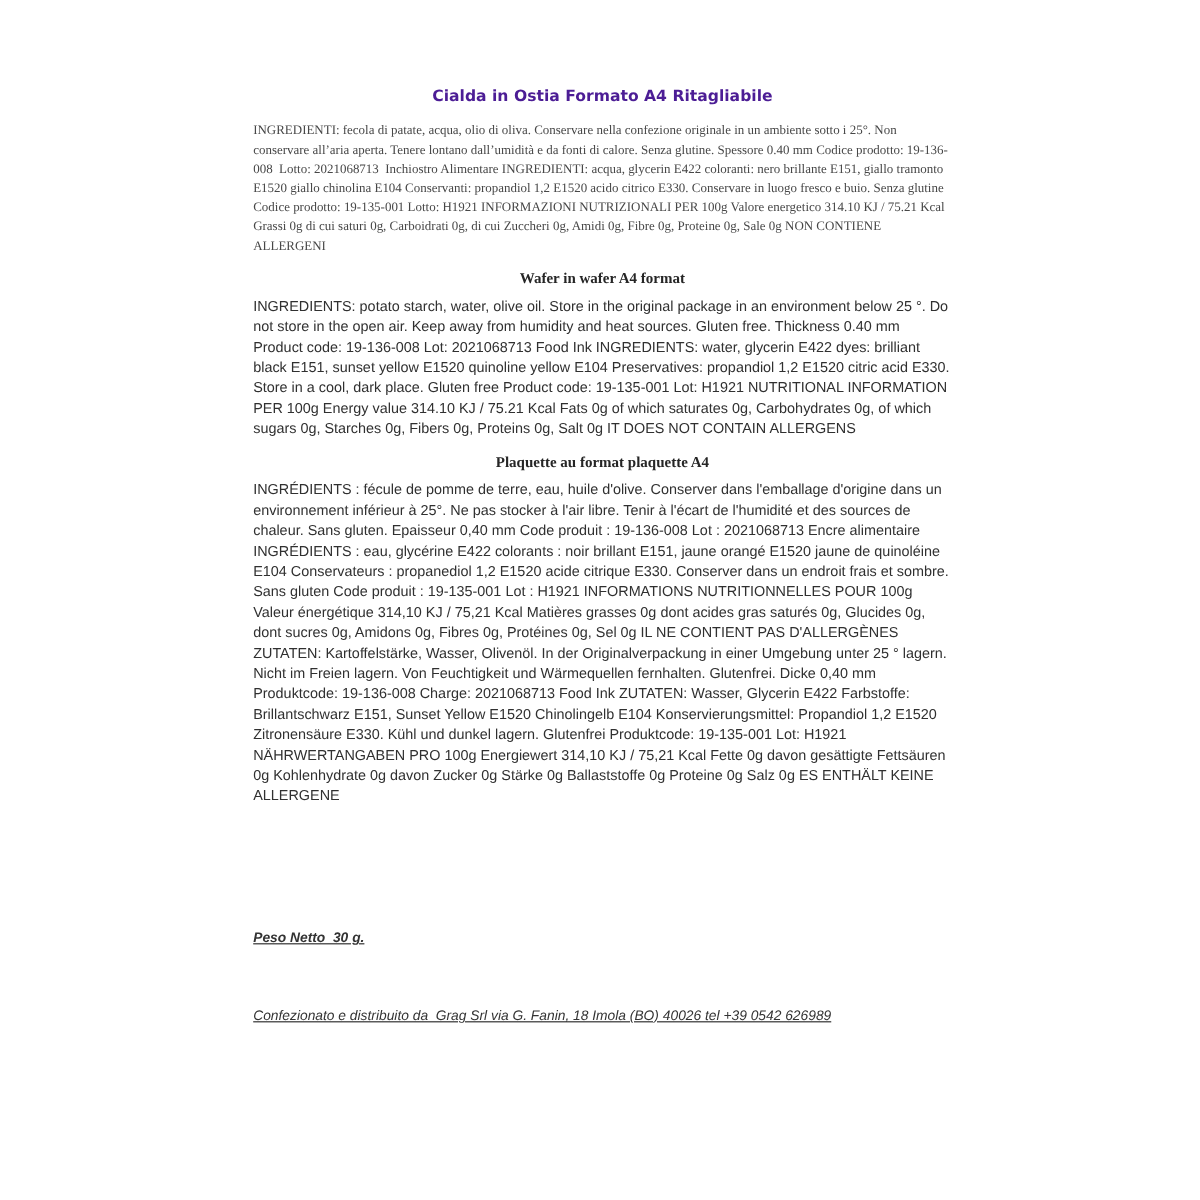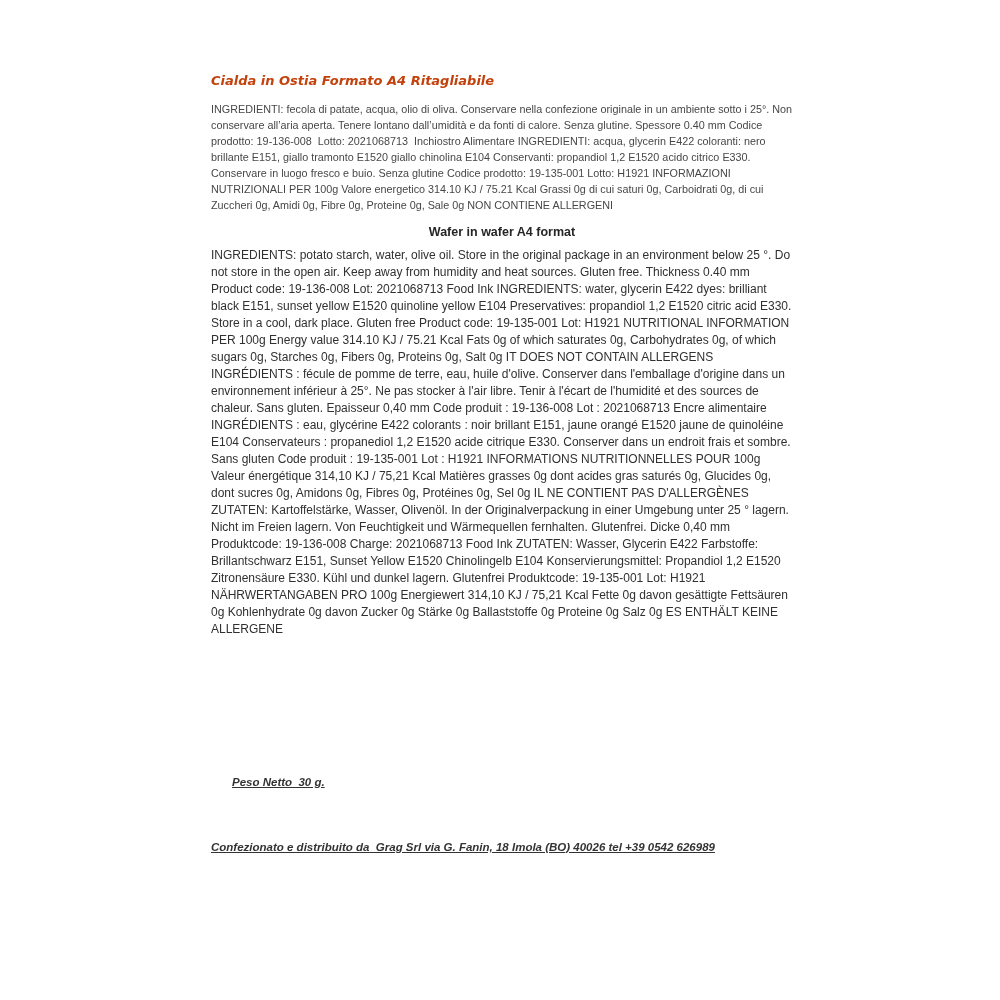--- a/index.html
+++ b/index.html
@@ -17,36 +17,35 @@
   .doc {
     position: absolute;
     left: 211px;
     top: 73px;
     width: 582px;
   }
   .doc-title {
     font-family: "DejaVu Sans", sans-serif;
     font-size: 13px;
     font-weight: bold;
-    color: #c2410c;
-    text-align: left;
+    color: #4c1d95;
+    text-align: center;
     line-height: 15px;
     margin: 0 0 13px 0;
-    font-style: italic;
   }
   .body-it {
-    font-family: Liberation Sans, sans-serif;
+    font-family: Liberation Serif, serif;
     font-size: 10.8px;
     line-height: 16px;
     color: #474747;
     white-space: pre-wrap;
     margin: 0;
   }
   .sec-heading {
-    font-family: Liberation Sans, sans-serif;
+    font-family: Liberation Serif, serif;
     font-size: 12.5px;
     font-weight: bold;
     color: #262626;
     text-align: center;
     line-height: 15px;
     margin: 12px 0 7px 0;
   }
   .sec-body {
     font-family: "Liberation Sans", sans-serif;
     font-size: 12px;
@@ -59,47 +58,47 @@
     position: absolute;
     left: 211px;
     top: 776px;
     font-family: "Liberation Sans", sans-serif;
     font-size: 11.5px;
     font-weight: bold;
     font-style: italic;
     text-decoration: underline;
     color: #333333;
     white-space: pre-wrap;
-    margin-left: 21px;
   }
   .distributor {
     position: absolute;
     left: 211px;
     top: 841px;
     font-family: "Liberation Sans", sans-serif;
     font-size: 11.5px;
-    font-weight: bold;
+    font-weight: normal;
     font-style: italic;
     text-decoration: underline;
     color: #333333;
     white-space: pre-wrap;
   }
 </style>
 </head>
 <body>
 
 <div class="doc">
 
   <div class="doc-title">Cialda in Ostia Formato A4 Ritagliabile</div>
 
   <p class="body-it">INGREDIENTI: fecola di patate, acqua, olio di oliva. Conservare nella confezione originale in un ambiente sotto i 25°. Non conservare all’aria aperta. Tenere lontano dall’umidità e da fonti di calore. Senza glutine. Spessore 0.40 mm Codice prodotto: 19-136-008  Lotto: 2021068713  Inchiostro Alimentare INGREDIENTI: acqua, glycerin E422 coloranti: nero brillante E151, giallo tramonto E1520 giallo chinolina E104 Conservanti: propandiol 1,2 E1520 acido citrico E330. Conservare in luogo fresco e buio. Senza glutine Codice prodotto: 19-135-001 Lotto: H1921 INFORMAZIONI NUTRIZIONALI PER 100g Valore energetico 314.10 KJ / 75.21 Kcal Grassi 0g di cui saturi 0g, Carboidrati 0g, di cui Zuccheri 0g, Amidi 0g, Fibre 0g, Proteine 0g, Sale 0g NON CONTIENE ALLERGENI</p>
 
   <div class="sec-heading">Wafer in wafer A4 format</div>
   <p class="sec-body">INGREDIENTS: potato starch, water, olive oil. Store in the original package in an environment below 25 °. Do not store in the open air. Keep away from humidity and heat sources. Gluten free. Thickness 0.40 mm Product code: 19-136-008 Lot: 2021068713 Food Ink INGREDIENTS: water, glycerin E422 dyes: brilliant black E151, sunset yellow E1520 quinoline yellow E104 Preservatives: propandiol 1,2 E1520 citric acid E330. Store in a cool, dark place. Gluten free Product code: 19-135-001 Lot: H1921 NUTRITIONAL INFORMATION PER 100g Energy value 314.10 KJ / 75.21 Kcal Fats 0g of which saturates 0g, Carbohydrates 0g, of which sugars 0g, Starches 0g, Fibers 0g, Proteins 0g, Salt 0g IT DOES NOT CONTAIN ALLERGENS</p>
 
+  <div class="sec-heading">Plaquette au format plaquette A4</div>
   <p class="sec-body">INGRÉDIENTS : fécule de pomme de terre, eau, huile d'olive. Conserver dans l'emballage d'origine dans un environnement inférieur à 25°. Ne pas stocker à l'air libre. Tenir à l'écart de l'humidité et des sources de chaleur. Sans gluten. Epaisseur 0,40 mm Code produit : 19-136-008 Lot : 2021068713 Encre alimentaire INGRÉDIENTS : eau, glycérine E422 colorants : noir brillant E151, jaune orangé E1520 jaune de quinoléine E104 Conservateurs : propanediol 1,2 E1520 acide citrique E330. Conserver dans un endroit frais et sombre. Sans gluten Code produit : 19-135-001 Lot : H1921 INFORMATIONS NUTRITIONNELLES POUR 100g Valeur énergétique 314,10 KJ / 75,21 Kcal Matières grasses 0g dont acides gras saturés 0g, Glucides 0g, dont sucres 0g, Amidons 0g, Fibres 0g, Protéines 0g, Sel 0g IL NE CONTIENT PAS D'ALLERGÈNES</p>
 
   <p class="sec-body">ZUTATEN: Kartoffelstärke, Wasser, Olivenöl. In der Originalverpackung in einer Umgebung unter 25 ° lagern. Nicht im Freien lagern. Von Feuchtigkeit und Wärmequellen fernhalten. Glutenfrei. Dicke 0,40 mm Produktcode: 19-136-008 Charge: 2021068713 Food Ink ZUTATEN: Wasser, Glycerin E422 Farbstoffe: Brillantschwarz E151, Sunset Yellow E1520 Chinolingelb E104 Konservierungsmittel: Propandiol 1,2 E1520 Zitronensäure E330. Kühl und dunkel lagern. Glutenfrei Produktcode: 19-135-001 Lot: H1921 NÄHRWERTANGABEN PRO 100g Energiewert 314,10 KJ / 75,21 Kcal Fette 0g davon gesättigte Fettsäuren 0g Kohlenhydrate 0g davon Zucker 0g Stärke 0g Ballaststoffe 0g Proteine 0g Salz 0g ES ENTHÄLT KEINE ALLERGENE</p>
 
 </div>
 
 <div class="net-weight">Peso Netto  30 g.</div>
 
 <div class="distributor">Confezionato e distribuito da  Grag Srl via G. Fanin, 18 Imola (BO) 40026 tel +39 0542 626989</div>
 

